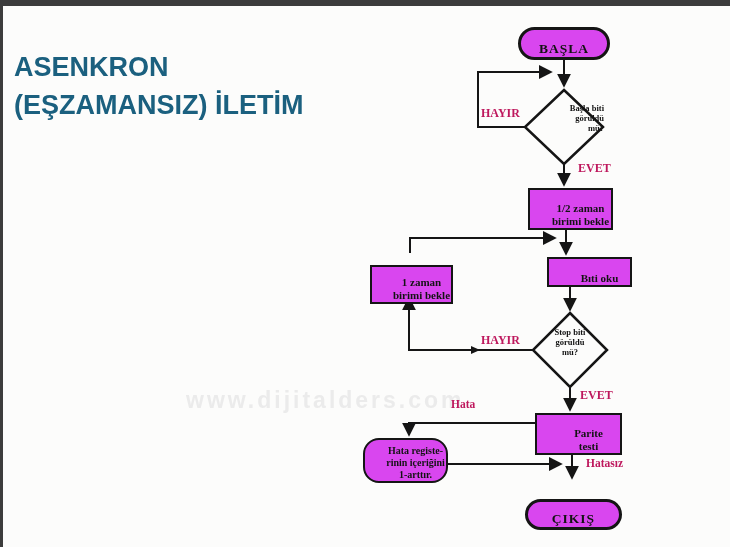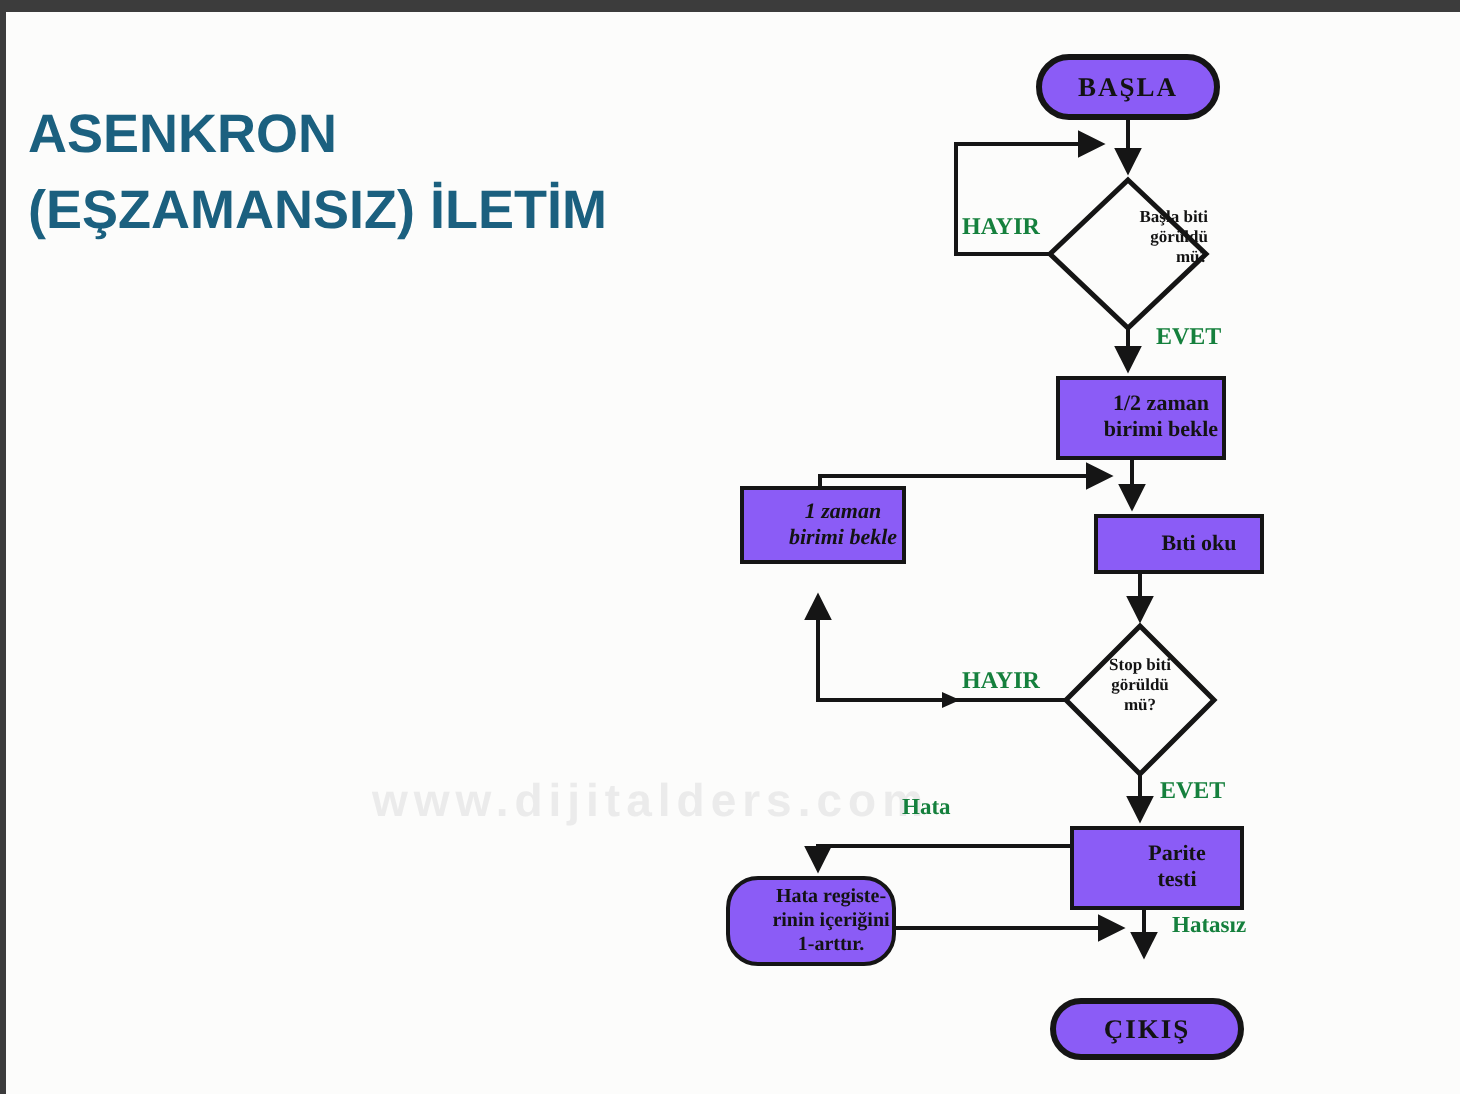--- a/index.html
+++ b/index.html
@@ -14,33 +14,33 @@
     font-family:"Liberation Sans",sans-serif;font-weight:bold;
     font-size:27px;line-height:38px;color:#1b607f;letter-spacing:0px;
   }
   .watermark{
     position:absolute;left:186px;top:387px;
     font-family:"Liberation Sans",sans-serif;font-weight:bold;
     font-size:23px;letter-spacing:3px;color:#ebebeb;user-select:none;
   }
   .flow-svg{position:absolute;left:0;top:0;}
   .node{
-    position:absolute;display:flex;align-items:center;justify-content:center;
-    text-align:center;color:#131313;font-weight:bold;background:#8b5cf6;
+    position:absolute;display:flex;align-items:flex-end;justify-content:center;
+    text-align:center;color:#131313;font-weight:bold;background:#d946ef;
     box-sizing:border-box;
   }
   .rect{border:2.5px solid #151515;font-size:11px;line-height:13px;padding-left:20px;}
   .oval{border:3px solid #151515;border-radius:17px;font-size:13.5px;letter-spacing:1px;}
   .preline{white-space:pre-line;}
   .dtext{
     position:absolute;text-align:center;color:#131313;font-weight:bold;
     font-size:8.5px;line-height:10px;white-space:pre-line;
   }
   .elabel{
-    position:absolute;color:#15803d;font-weight:bold;font-size:12px;
+    position:absolute;color:#be185d;font-weight:bold;font-size:12px;
     white-space:nowrap;
   }
   .elabel.small{font-size:11.5px;}
 </style>
 </head>
 <body>
 
 <div class="stage">
 
   <div class="topbar"></div>
@@ -96,21 +96,21 @@
 
   <div class="dtext" style="left:524px;top:103px;width:80px;text-align:right;">Başla biti
 görüldü
 mü?</div>
 
   <div class="node rect preline" style="left:528px;top:188px;width:85px;height:42px;">1/2 zaman
 birimi bekle</div>
 
   <div class="node rect" style="left:535px;top:257px;width:85px;height:30px;margin-left:12px;">Bıti oku</div>
 
-  <div class="node rect preline" style="left:370px;top:243px;width:83px;height:39px;font-style:italic;">1 zaman
+  <div class="node rect preline" style="left:370px;top:265px;width:83px;height:39px;">1 zaman
 birimi bekle</div>
 
   <div class="dtext" style="left:530px;top:327px;width:80px;">Stop biti
 görüldü
 mü?</div>
 
   <div class="node rect preline" style="left:535px;top:413px;width:87px;height:42px;">Parite
 testi</div>
 
   <div class="node rect preline" style="left:363px;top:438px;width:85px;height:45px;font-size:10px;line-height:12px;border-radius:16px;">Hata registe-

